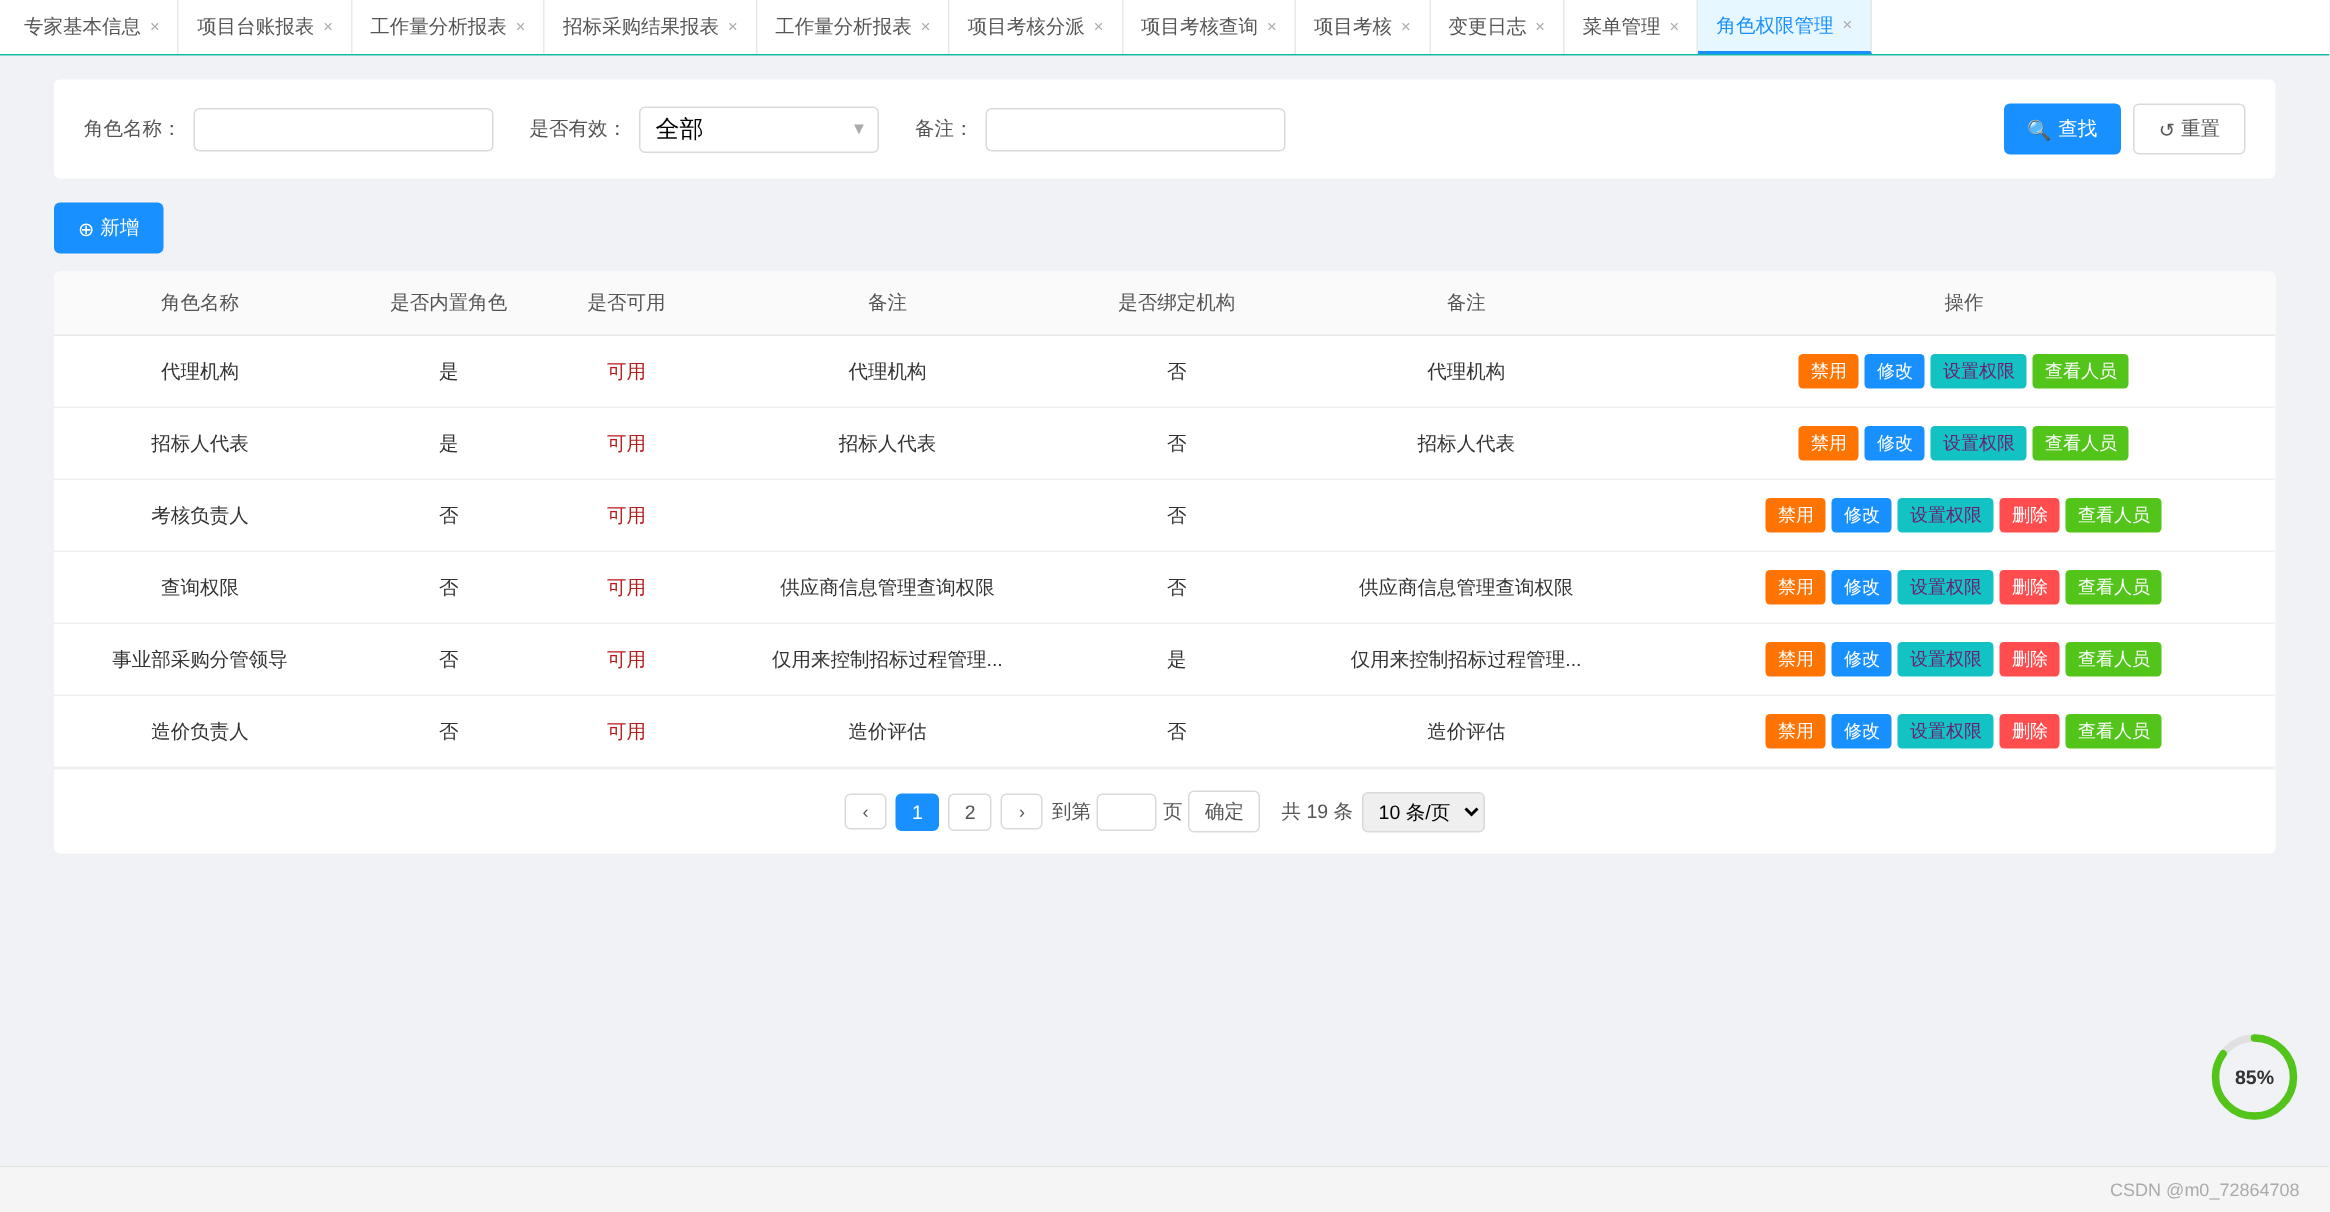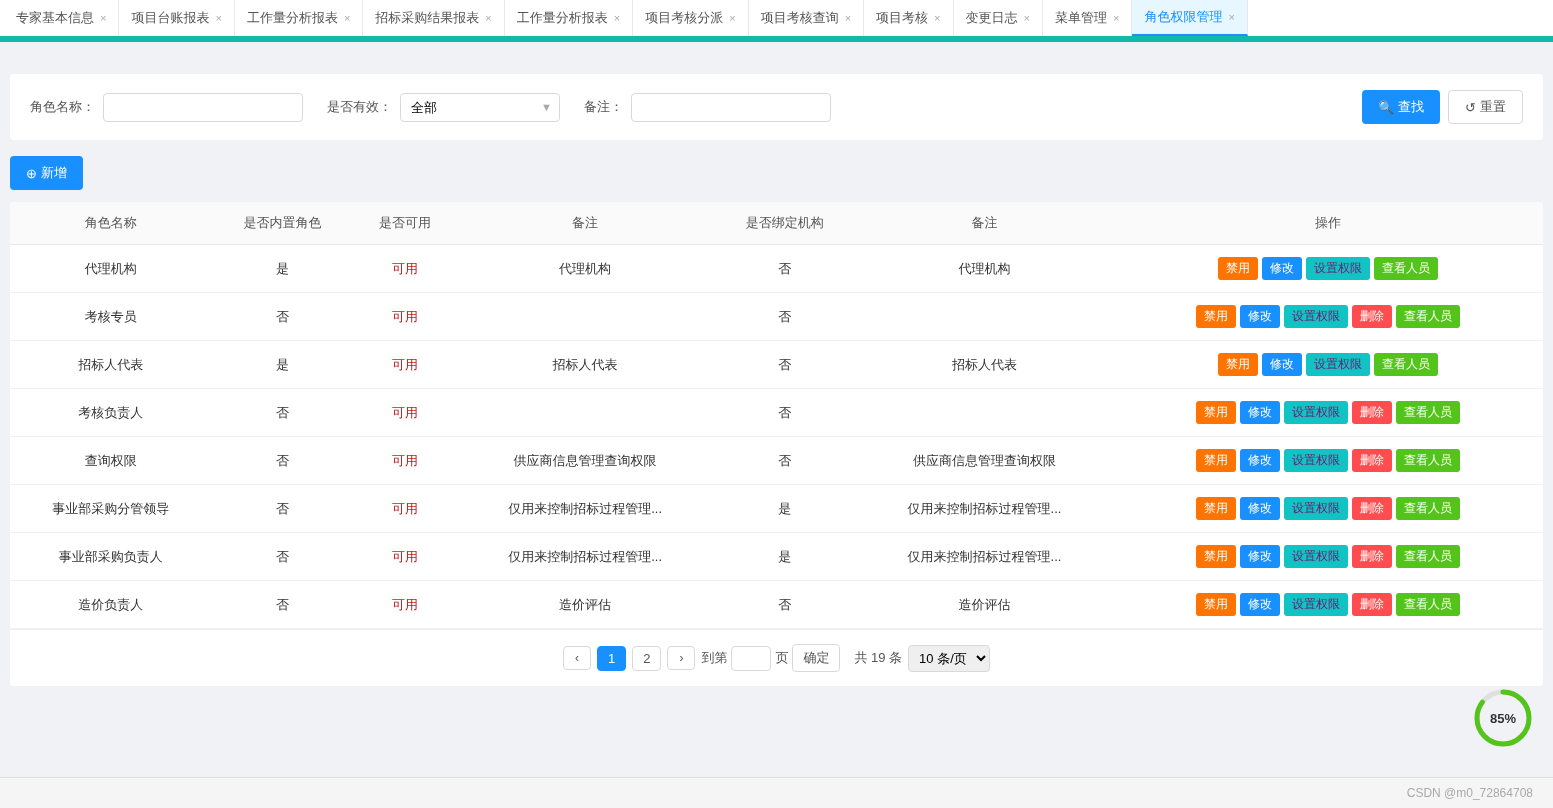--- a/index.html
+++ b/index.html
@@ -1,40 +1,39 @@
 <!DOCTYPE html>
 <html><head>
   <meta charset="utf-8">
   <style>
     * { box-sizing: border-box; margin: 0; padding: 0; }
     body { font-family: 'Microsoft YaHei', Arial, sans-serif; font-size: 13px; background: #f0f2f5; color: #333; }
 
     
     .tab-bar {
       display: flex; flex-wrap: nowrap; overflow-x: auto;
-      background: #fff; border-bottom: 6px solid #14b8a6;
+      background: #fff; border-bottom: 1px solid #14b8a6;
       padding: 0 4px;
     }
     .tab-item {
       display: flex; align-items: center; gap: 4px;
       padding: 8px 12px; white-space: nowrap; cursor: pointer;
       border-right: 1px solid #e8e8e8; font-size: 13px; color: #555;
       flex-shrink: 0;
     }
     .tab-item.active {
       color: #1890ff; border-bottom: 2px solid #1890ff; background: #e6f7ff;
     }
     .tab-item .tab-close {
       font-size: 11px; color: #aaa; cursor: pointer; margin-left: 2px;
     }
 
     
     .main-content {
-      padding: 16px 10px;
-      margin-top: 16px;
+      padding: 16px 36px;
     }
 
     
     .search-bar {
       background: #fff; padding: 16px 20px; margin-bottom: 16px;
       border-radius: 4px; display: flex; align-items: center; gap: 24px;
       flex-wrap: wrap;
     }
     .search-field {
       display: flex; align-items: center; gap: 8px;
@@ -44,21 +43,21 @@
     }
     .search-field input {
       border: 1px solid #d9d9d9; border-radius: 4px;
       padding: 6px 10px; font-size: 13px; width: 200px; outline: none;
     }
     .select-wrapper {
       position: relative; display: inline-block;
     }
     .select-wrapper select {
       border: 1px solid #d9d9d9; border-radius: 4px;
-      padding: 6px 28px 6px 10px; font-size: 13px;
+      padding: 6px 28px 6px 10px; font-size: 16px;
       width: 160px; outline: none; appearance: none; background: #fff;
       cursor: pointer;
     }
     .select-arrow {
       position: absolute; right: 8px; top: 50%; transform: translateY(-50%);
       pointer-events: none; color: #aaa; font-size: 11px;
     }
     .btn-search {
       background: #1890ff; color: #fff; border: none;
       border-radius: 4px; padding: 7px 16px; cursor: pointer;
@@ -252,66 +251,48 @@
       <tr>
             <td>代理机构</td>
             <td>是</td>
             <td class="available">可用</td>
             <td>代理机构</td>
             <td>否</td>
             <td>代理机构</td>
             <td><button class="btn-disable">禁用</button><button class="btn-edit">修改</button><button class="btn-permission">设置权限</button><button class="btn-view">查看人员</button></td>
           </tr>
           <tr>
-            <td>考核专员</td>
+            <td>招标人代表</td>
+            <td>是</td>
+            <td class="available">可用</td>
+            <td>招标人代表</td>
+            <td>否</td>
+            <td>招标人代表</td>
+            <td><button class="btn-disable">禁用</button><button class="btn-edit">修改</button><button class="btn-permission">设置权限</button><button class="btn-view">查看人员</button></td>
+          </tr>
+          <tr>
+            <td>考核负责人</td>
             <td>否</td>
             <td class="available">可用</td>
             <td></td>
             <td>否</td>
             <td></td>
             <td><button class="btn-disable">禁用</button><button class="btn-edit">修改</button><button class="btn-permission">设置权限</button><button class="btn-delete">删除</button><button class="btn-view">查看人员</button></td>
           </tr>
           <tr>
-            <td>招标人代表</td>
-            <td>是</td>
-            <td class="available">可用</td>
-            <td>招标人代表</td>
-            <td>否</td>
-            <td>招标人代表</td>
-            <td><button class="btn-disable">禁用</button><button class="btn-edit">修改</button><button class="btn-permission">设置权限</button><button class="btn-view">查看人员</button></td>
-          </tr>
-          <tr>
-            <td>考核负责人</td>
-            <td>否</td>
-            <td class="available">可用</td>
-            <td></td>
-            <td>否</td>
-            <td></td>
-            <td><button class="btn-disable">禁用</button><button class="btn-edit">修改</button><button class="btn-permission">设置权限</button><button class="btn-delete">删除</button><button class="btn-view">查看人员</button></td>
-          </tr>
-          <tr>
             <td>查询权限</td>
             <td>否</td>
             <td class="available">可用</td>
             <td>供应商信息管理查询权限</td>
             <td>否</td>
             <td>供应商信息管理查询权限</td>
             <td><button class="btn-disable">禁用</button><button class="btn-edit">修改</button><button class="btn-permission">设置权限</button><button class="btn-delete">删除</button><button class="btn-view">查看人员</button></td>
           </tr>
           <tr>
             <td>事业部采购分管领导</td>
-            <td>否</td>
-            <td class="available">可用</td>
-            <td>仅用来控制招标过程管理...</td>
-            <td>是</td>
-            <td>仅用来控制招标过程管理...</td>
-            <td><button class="btn-disable">禁用</button><button class="btn-edit">修改</button><button class="btn-permission">设置权限</button><button class="btn-delete">删除</button><button class="btn-view">查看人员</button></td>
-          </tr>
-          <tr>
-            <td>事业部采购负责人</td>
             <td>否</td>
             <td class="available">可用</td>
             <td>仅用来控制招标过程管理...</td>
             <td>是</td>
             <td>仅用来控制招标过程管理...</td>
             <td><button class="btn-disable">禁用</button><button class="btn-edit">修改</button><button class="btn-permission">设置权限</button><button class="btn-delete">删除</button><button class="btn-view">查看人员</button></td>
           </tr>
           <tr>
             <td>造价负责人</td>
             <td>否</td>

